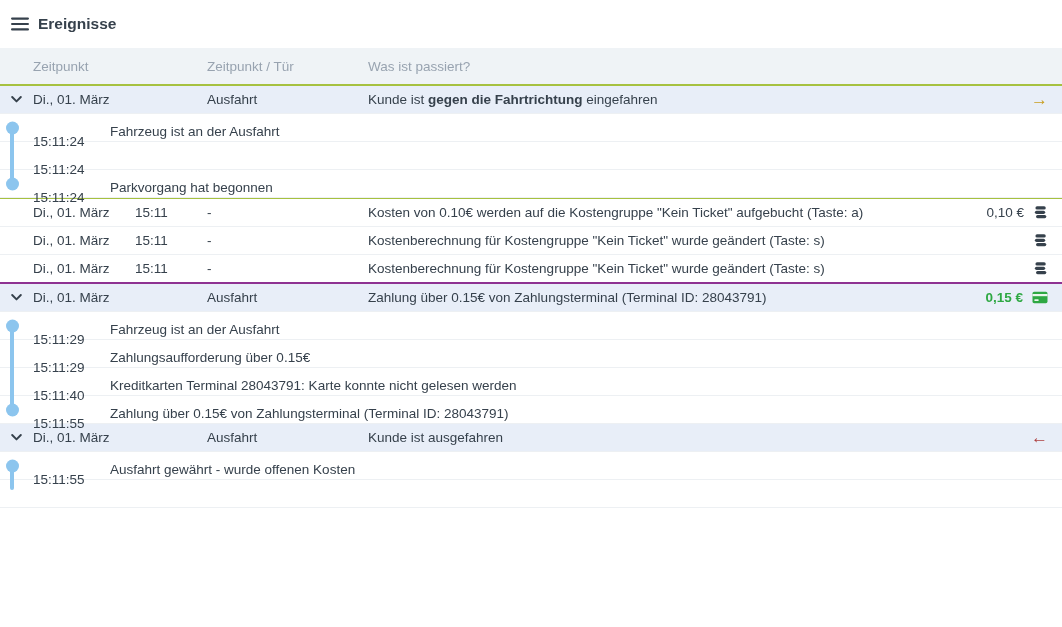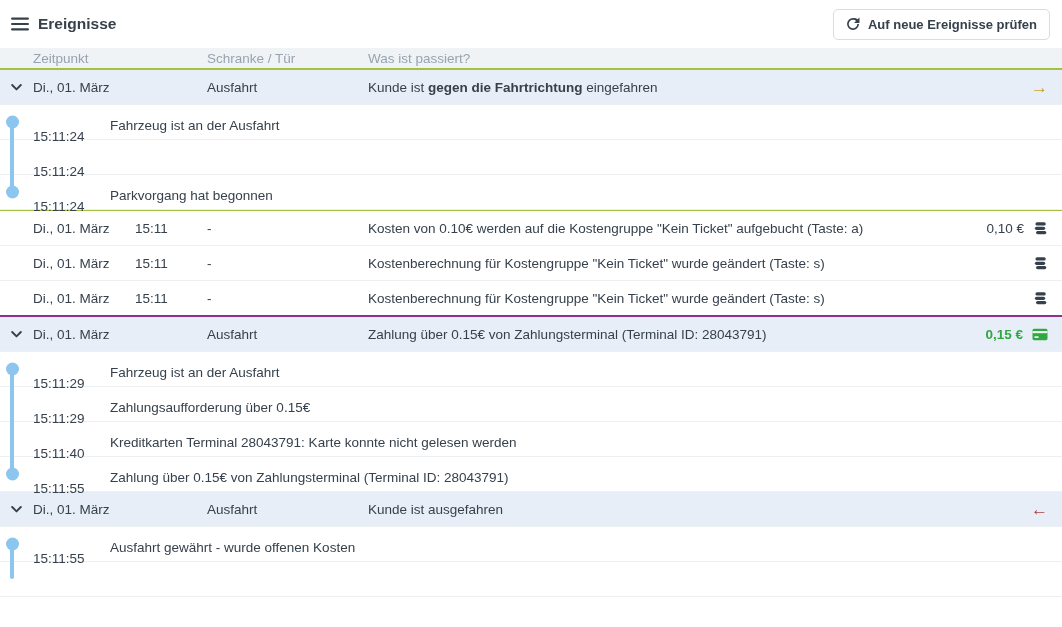--- a/index.html
+++ b/index.html
@@ -40,38 +40,38 @@
     font-weight: bold;
     color: var(--dark);
     cursor: pointer;
   }
   .refresh-ic { display: inline-flex; }
 
   
   .thead {
     display: flex;
     align-items: center;
-    height: 22px;
+    height: 38px;
     background: #eff3f6;
     color: var(--muted);
     border-bottom: 2px solid var(--green);
   }
 
   
   .gutter { flex: 0 0 33px; width: 33px; height: 100%; display: flex; align-items: center; justify-content: center; position: relative; }
   .col-zeit { flex: 0 0 174px; display: flex; align-items: center; }
   .col-zeit .date { flex: 0 0 102px; }
   .col-gate { flex: 0 0 161px; }
   .col-main { flex: 1 1 auto; min-width: 0; }
   .col-right { display: flex; align-items: center; gap: 9px; padding-right: 14px; }
 
   .row {
     display: flex;
     align-items: center;
-    height: 35px;
+    height: 28px;
     border-bottom: 1px solid #edf0f3;
     background: #fff;
   }
   .group-row { background: var(--highlight); cursor: pointer; }
   .chev { display: inline-flex; cursor: pointer; }
 
   .sub-time { flex: 0 0 77px; margin-top: 28px; }
   .sub-text { flex: 1 1 auto; margin-top: 7px; }
 
   
@@ -113,34 +113,26 @@
   <span class="burger">
     <svg width="18" height="16" viewBox="0 0 18 16">
         <g fill="#36414c">
           <rect x="0" y="1.5" width="18" height="2.2" rx="1.1"></rect>
           <rect x="0" y="6.9" width="18" height="2.2" rx="1.1"></rect>
           <rect x="0" y="12.3" width="18" height="2.2" rx="1.1"></rect>
         </g>
       </svg>
   </span>
   <span class="title">Ereignisse</span>
-  <button class="refresh-btn">
-    <span class="refresh-ic">
-      <svg width="14" height="14" viewBox="0 0 16 16" fill="#36414c">
-          <path d="M8 1.2a6.8 6.8 0 1 0 6.8 6.8h-1.9A4.9 4.9 0 1 1 8 3.1c1.35 0 2.57.55 3.46 1.44L9.2 6.8H15.4V.6l-2.1 2.1A6.78 6.78 0 0 0 8 1.2z"></path>
-        </svg>
-    </span>
-    <span>Auf neue Ereignisse prüfen</span>
-  </button>
 </div>
 
 <div class="thead">
   <span class="gutter"></span>
   <span class="col-zeit">Zeitpunkt</span>
-  <span class="col-gate">Schranke / Tür</span>
+  <span class="col-gate">Zeitpunkt / Tür</span>
   <span class="col-main">Was ist passiert?</span>
 </div>
 
 <div>
     <div class="section">
       <div class="row group-row">
         <span class="gutter">
           <span class="chev">
             <svg width="13" height="13" viewBox="0 0 12 12">
               <path d="M2 3.7 6 7.7 10 3.7" stroke="#36414c" stroke-width="1.8" fill="none" stroke-linecap="round" stroke-linejoin="round"></path>

